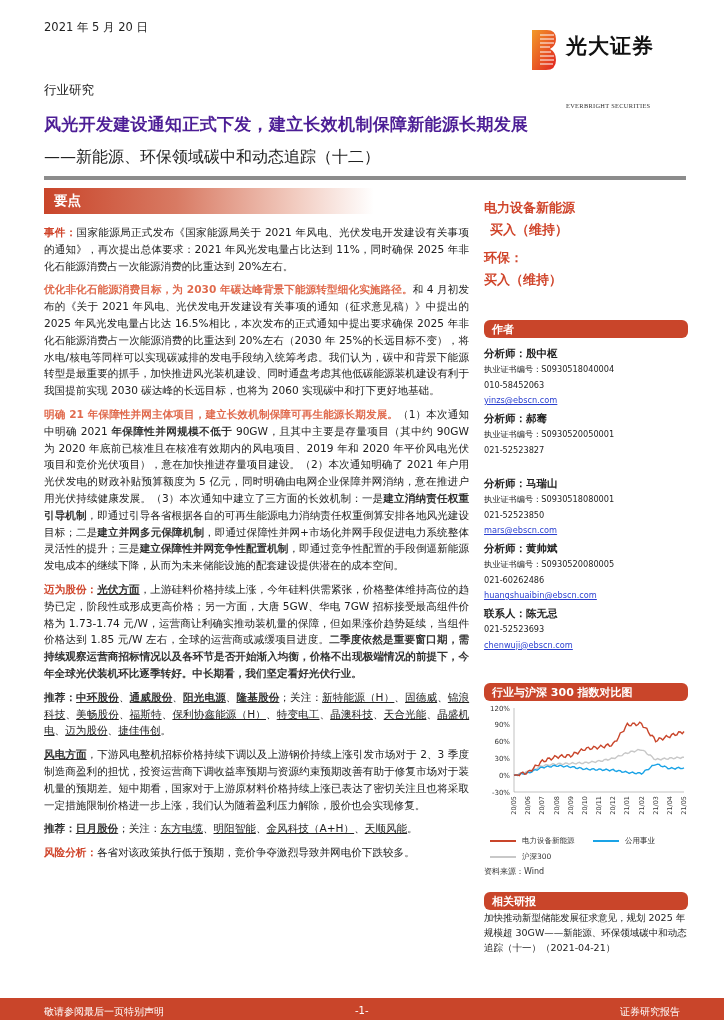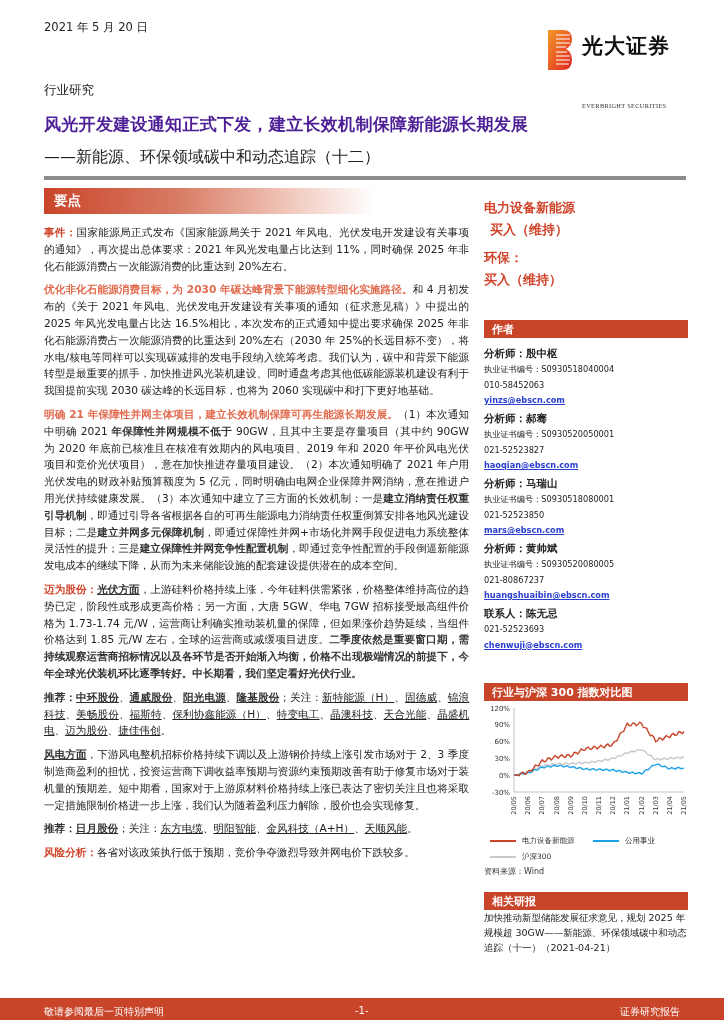--- a/index.html
+++ b/index.html
@@ -1,43 +1,43 @@
 <!DOCTYPE html>
 <html><head>
 <meta charset="utf-8">
 <style>
   html, body { margin:0; padding:0; background:#fff; }
   body { width:724px; height:1024px; position:relative; overflow:hidden;
          font-family:"DejaVu Sans", "Liberation Sans", sans-serif; color:#222; }
   .abs { position:absolute; }
   .date { left:44px; top:20px; font-size:11.5px; color:#222; }
-  .logo { left:548px; top:30px; width:140px; height:42px;font-family:Liberation Serif, serif; }
+  .logo { left:532px; top:30px; width:140px; height:42px;font-family:Liberation Serif, serif; }
   .logo-mark { position:absolute; left:0; top:0; width:24px; height:40px; }
   .logo-cn { position:absolute; left:34px; top:2px; font-size:21px; font-weight:bold; color:#111; letter-spacing:1px; }
   .logo-en { position:absolute; left:34px; top:29px; font-size:6.4px; color:#333; letter-spacing:0.3px;margin-top:43px; }
   .category { left:44px; top:82px; font-size:12.5px; color:#222; }
   .title { left:44px; top:113px; font-size:17px; font-weight:bold; color:#4c1d95; letter-spacing:0.3px; }
   .subtitle { left:44px; top:147px; font-size:16px; color:#222; }
   .rule { left:44px; top:176px; width:642px; height:4px; background:#8c8c8c; }
   .sec-head { left:44px; top:188px; width:330px; height:26px;
               background:linear-gradient(90deg,#c9452a 0%,#d87a63 40%,#f1c9bd 75%,#ffffff 100%); }
   .sec-head span { position:absolute; left:10px; top:4px; font-size:13.5px; font-weight:bold; color:#fff; }
   .main { left:44px; top:224px; width:425px; font-size:10.6px; line-height:16.8px; color:#222; text-align:justify; }
   .main p { margin:0 0 7px 0; }
   .red { color:#d0452b; font-weight:bold; }
   .rb { color:#e06a4d; font-weight:bold; }
   .b { font-weight:bold; color:#333; }
   .u { text-decoration:underline; }
   .side { left:484px; }
   .rating-sector { top:197px; font-size:13px; font-weight:bold; color:#d0452b; line-height:22px; }
-  .bar { left:484px; width:204px; height:18px; background:#c9452a; }
+  .bar { left:484px; width:204px; height:18px; background:#c9452a;border-radius:6px; }
   .bar span { position:absolute; left:8px; top:2px; font-size:11px; font-weight:bold; color:#fff; }
   .analyst { left:484px; width:204px; font-size:8.2px; line-height:15.5px; color:#222; }
   .analyst .nm { font-size:10.5px; font-weight:bold; line-height:18px; }
-  .analyst a { color:#2a3fd0; text-decoration:underline;font-weight:bold; }
+  .analyst a { color:#2a3fd0; text-decoration:underline; }
   .chart { left:484px; top:700px; width:210px; height:140px; }
   .legend { left:490px; top:833px; font-size:7.5px; color:#333; width:200px; }
   .legend .li { display:inline-block; margin-right:16px; line-height:16px; }
   .legend .sw { display:inline-block; width:26px; height:2px; vertical-align:middle; margin-right:6px; }
   .source { left:484px; top:866px; font-size:8px; color:#333; }
   .related { left:484px; top:910px; width:205px; font-size:9.5px; line-height:15px; color:#222; }
   .footer { left:0; top:998px; width:724px; height:22px; background:#c9452a; color:#fff; font-size:10px; }
   .footer span { position:absolute; top:7px; }
 </style>
 </head>
@@ -119,32 +119,31 @@
 <div class="abs analyst" style="top:344px;">
   <div class="nm">分析师：殷中枢</div>
   <div>执业证书编号：S0930518040004</div>
   <div>010-58452063</div>
   <div><a>yinzs@ebscn.com</a></div>
 </div>
 <div class="abs analyst" style="top:409px;">
   <div class="nm">分析师：郝骞</div>
   <div>执业证书编号：S0930520050001</div>
   <div>021-52523827</div>
-  <div><a>haoqian@ebscn.com</a></div>
 </div>
 <div class="abs analyst" style="top:474px;">
   <div class="nm">分析师：马瑞山</div>
   <div>执业证书编号：S0930518080001</div>
   <div>021-52523850</div>
   <div><a>mars@ebscn.com</a></div>
 </div>
 <div class="abs analyst" style="top:539px;">
   <div class="nm">分析师：黄帅斌</div>
   <div>执业证书编号：S0930520080005</div>
-  <div>021-80867237</div>
+  <div>021-60262486</div>
   <div><a>huangshuaibin@ebscn.com</a></div>
 </div>
 <div class="abs analyst" style="top:604px;">
   <div class="nm">联系人：陈无忌</div>
   <div>021-52523693</div>
   <div><a>chenwuji@ebscn.com</a></div>
 </div>
 
 <div class="abs bar" style="top:683px;text-align:center;">
   <span>行业与沪深 300 指数对比图</span>

